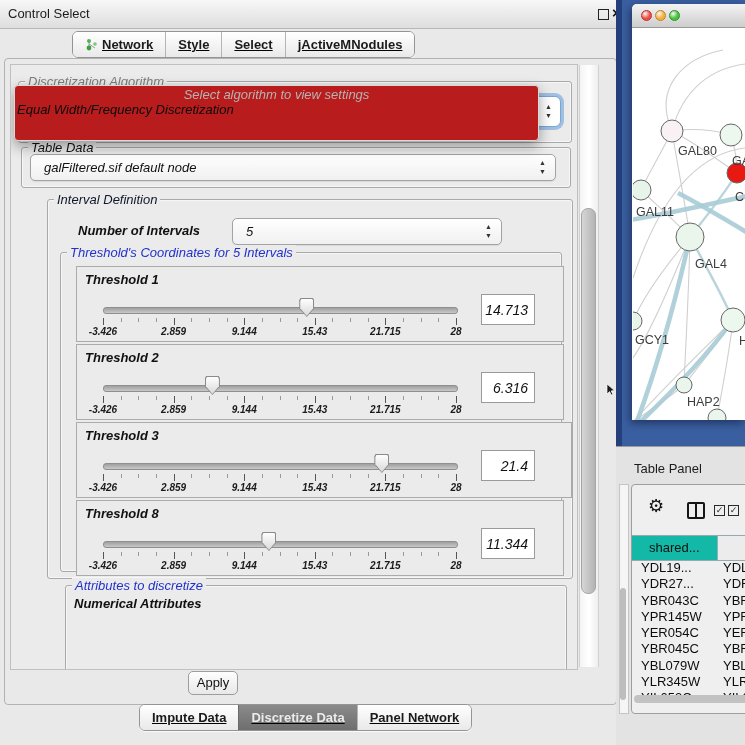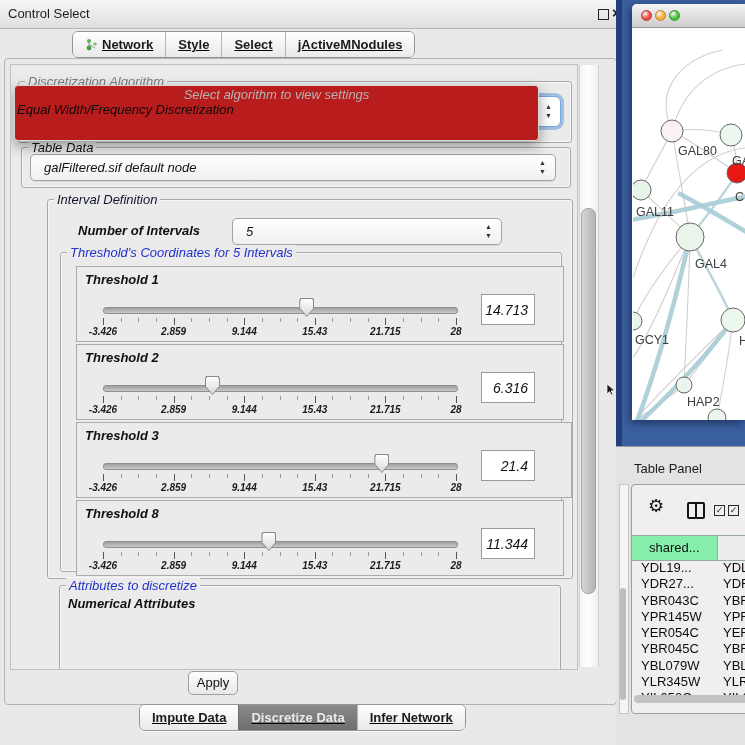--- a/index.html
+++ b/index.html
@@ -102,21 +102,21 @@
   #tp-panel{left:631px;top:484px;width:118px;height:228px;background:#efefef;
     border:1px solid #9e9e9e;border-radius:4px;overflow:hidden;}
   .tp-toolbar-icon{position:absolute;color:#151515;}
   #gear-ic{left:16px;top:12px;font-size:18px;line-height:18px;}
   #split-ic{left:55px;top:17px;width:14px;height:13px;border:2px solid #151515;border-radius:2px;}
   #split-ic i{position:absolute;left:5.5px;top:0;width:2px;height:13px;background:#151515;display:block;}
   .chk{position:absolute;top:20px;width:9px;height:9px;border:1.5px solid #2a2a2a;
     font-size:9px;line-height:8px;text-align:center;color:#2a2a2a;}
   #tp-header{left:0px;top:50px;width:200px;height:24px;display:flex;
     border-top:1px solid #9aa7ad;border-bottom:1px solid #9aa7ad;font-size:13px;color:#101010;}
-  #tp-col1{width:85px;background:#86efac;border-right:1px solid #93aeb9;
+  #tp-col1{width:85px;background:#14b8a6;border-right:1px solid #93aeb9;
     text-align:center;line-height:23px;}
   #tp-col2{width:115px;background:#ececec;text-align:center;line-height:23px;}
   #tp-rows{left:0;top:75px;width:200px;height:135px;overflow:hidden;font-size:13px;color:#0d0d0d;}
   .tp-row{display:flex;height:16.3px;line-height:16.3px;}
   .tp-c1{width:85px;padding-left:9px;box-sizing:border-box;white-space:nowrap;}
   .tp-c2{width:115px;padding-left:6px;box-sizing:border-box;white-space:nowrap;}
   #tp-hscroll{left:2px;top:210px;width:114px;height:8px;border-radius:4px;background:#c2c2c2;}
   
   .netlabel{font-size:12.5px;fill:#3d3d3d;font-family:"Liberation Sans",sans-serif;}
   #cursor{left:605px;top:383px;}
@@ -315,21 +315,21 @@
           <div class="ticklabel" style="left: 308.4px;">21.715</div>
           <div class="ticklabel" style="left: 379px;">28</div>
           <div class="thumb" style="left: 184.408px;">
             <i></i>
           </div>
           <div class="tvalue">11.344</div>
         </div>
       </div>
   </div>
 
-  <div class="abs group" style="left:48px;top:520px;width:500px;height:120px;">
+  <div class="abs group" style="left:54px;top:520px;width:500px;height:120px;">
     <span class="group-title gt-blue">Attributes to discretize</span>
     <span class="abs" style="left:8px;top:10px;font-size:13px;font-weight:700;color:#111;">Numerical Attributes</span>
   </div>
 
   <div class="abs" id="algo-combo" style="left:18px;top:31px;">
     <span class="arrows" style="position:absolute;right:8px;top:5px;display:flex;flex-direction:column;line-height:9px;font-size:7px;color:#333;">▲<br>▼</span>
   </div>
   <div class="abs" id="algo-popup" style="left:3px;top:20px;">
     <div class="popup-item placeholder">Select algorithm to view settings</div>
     <div id="popup-items">
@@ -344,21 +344,21 @@
 <div class="abs" id="apply-btn">Apply</div>
 
 <div class="abs segbar" id="bottom-tabs">
     <div class="seg">
       <span>Impute Data</span>
     </div>
     <div class="seg selected">
       <span>Discretize Data</span>
     </div>
     <div class="seg">
-      <span>Infer Network</span>
+      <span>Panel Network</span>
     </div>
   </div>
 
 <div class="abs" id="blue-frame"></div>
 <div class="abs" id="blue-edge"></div>
 <div class="abs" id="mac-window">
   <div class="abs" id="mac-titlebar">
       <span class="traffic abs" style="left: 9px; background: radial-gradient(circle at 35% 30%, rgba(255, 255, 255, 0.8), rgb(238, 79, 69) 55%); border: 1px solid rgb(178, 50, 41); box-sizing: border-box;"></span>
       <span class="traffic abs" style="left: 23px; background: radial-gradient(circle at 35% 30%, rgba(255, 255, 255, 0.8), rgb(245, 174, 61) 55%); border: 1px solid rgb(194, 129, 30); box-sizing: border-box;"></span>
       <span class="traffic abs" style="left: 37px; background: radial-gradient(circle at 35% 30%, rgba(255, 255, 255, 0.8), rgb(70, 195, 60) 55%); border: 1px solid rgb(47, 143, 39); box-sizing: border-box;"></span>

